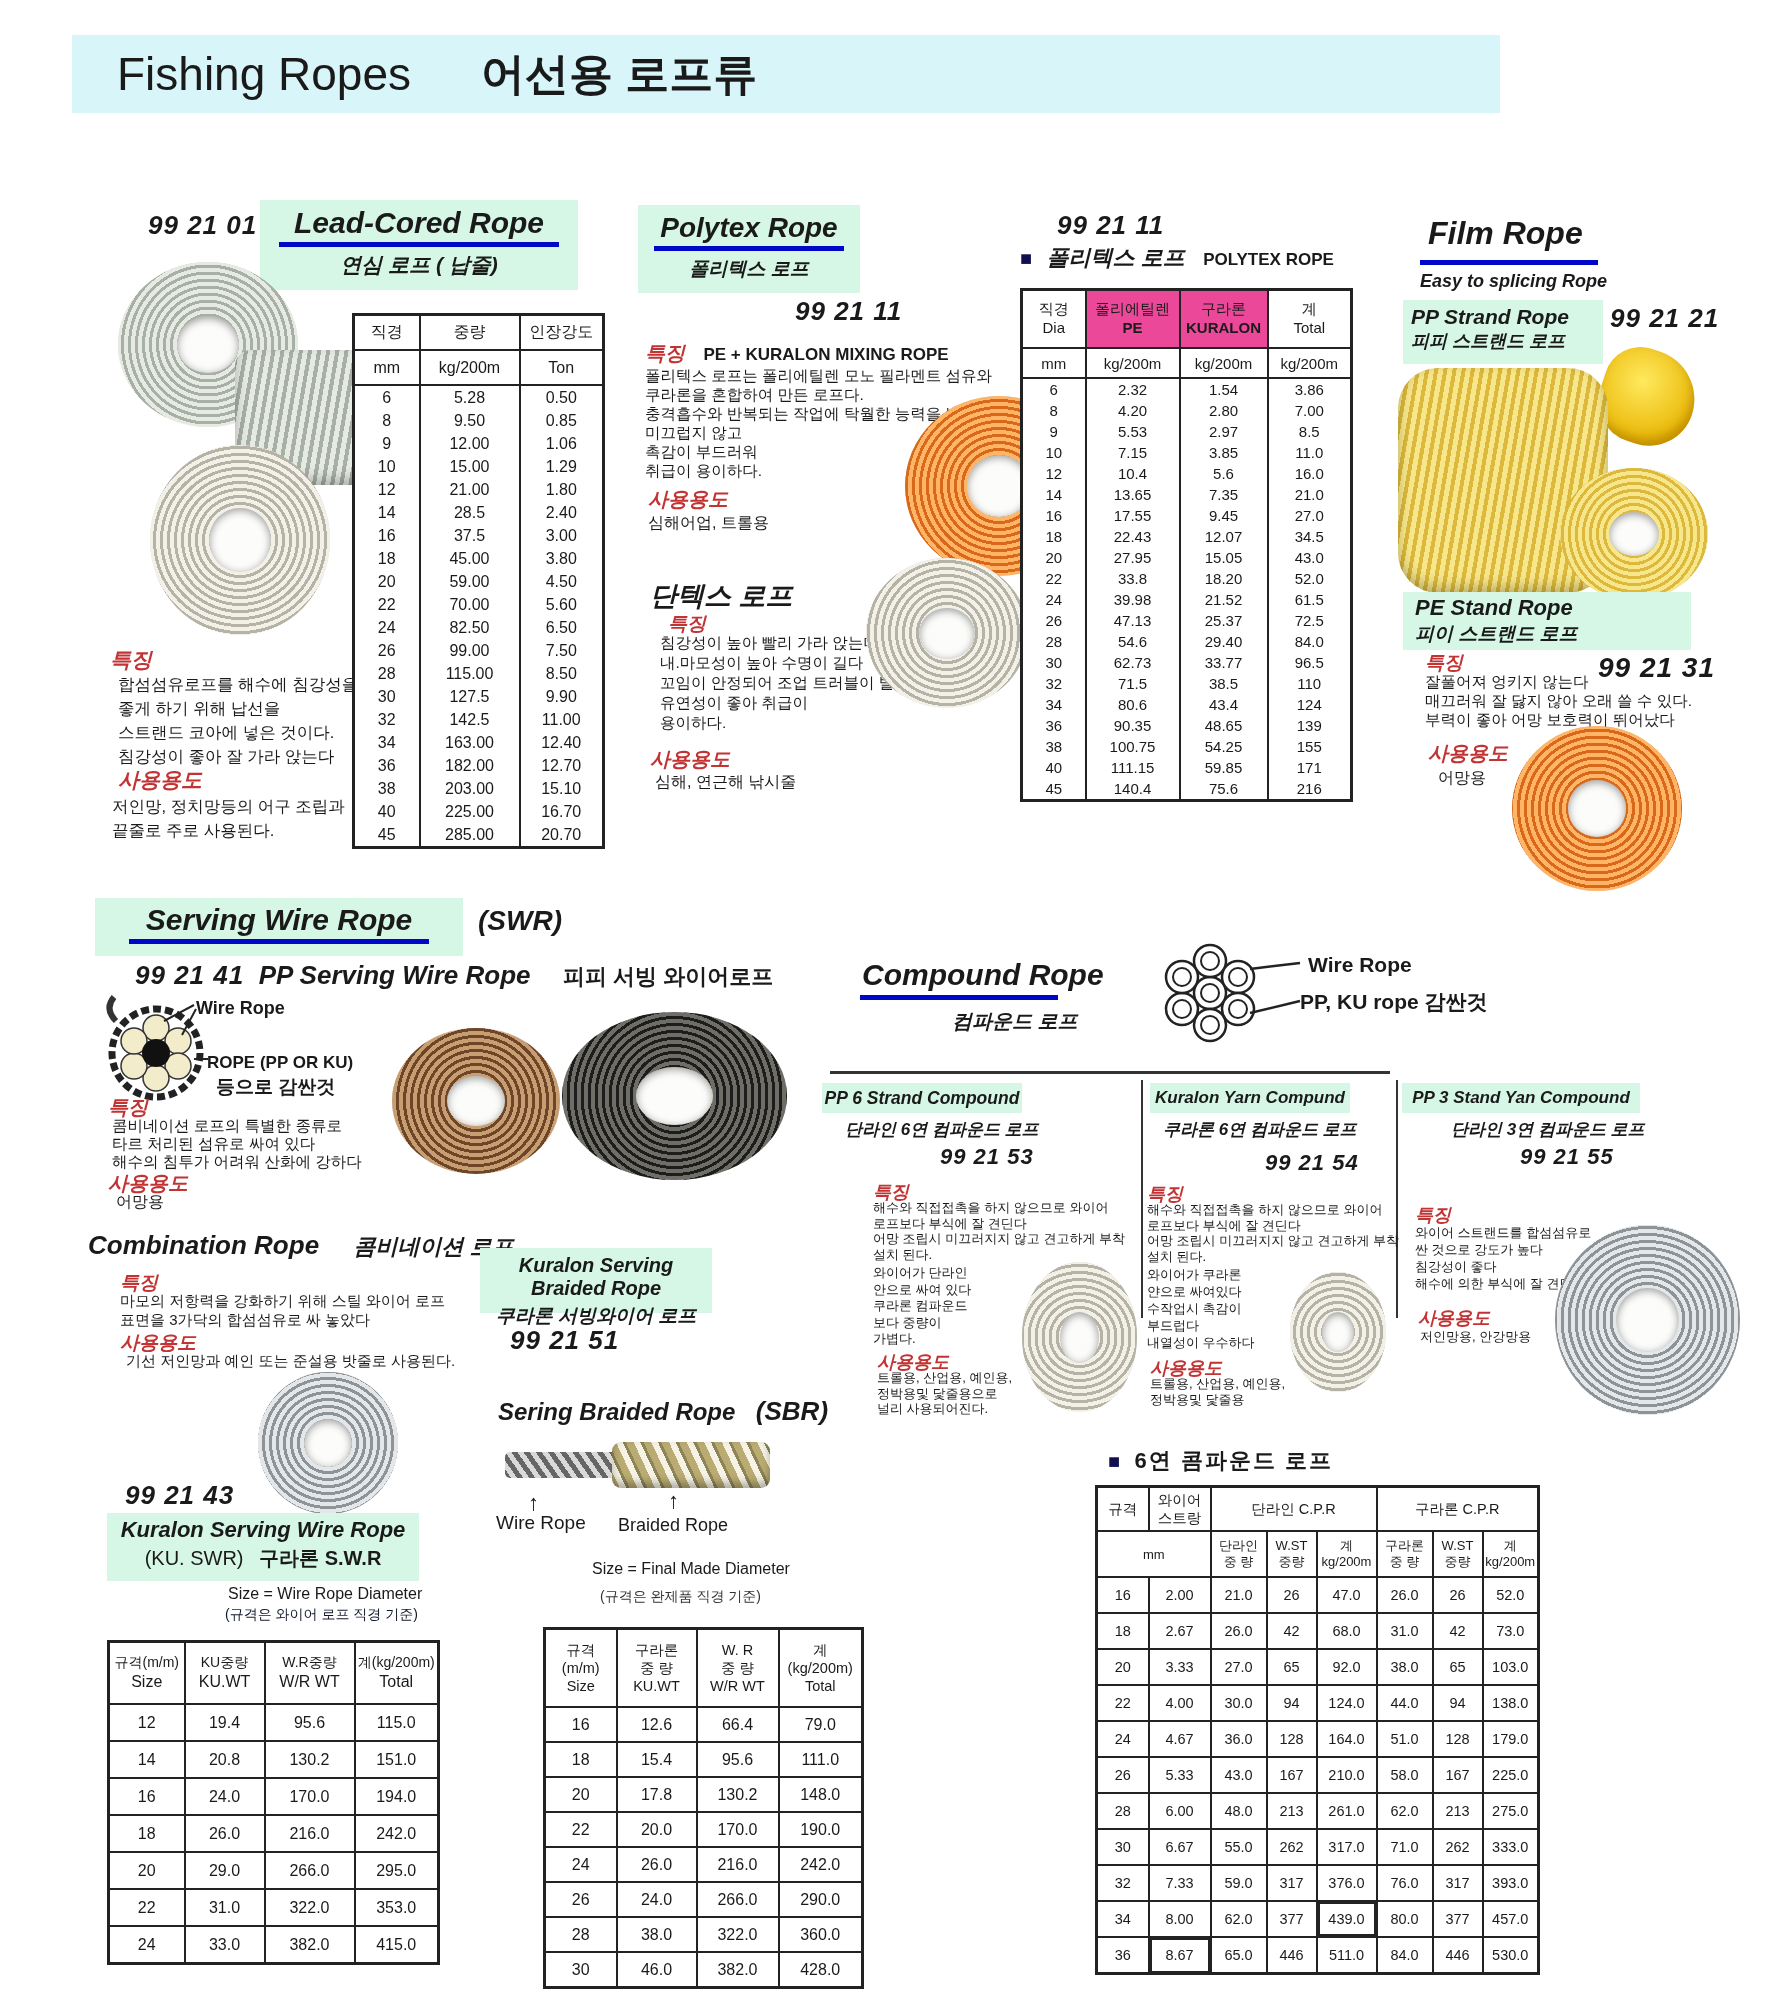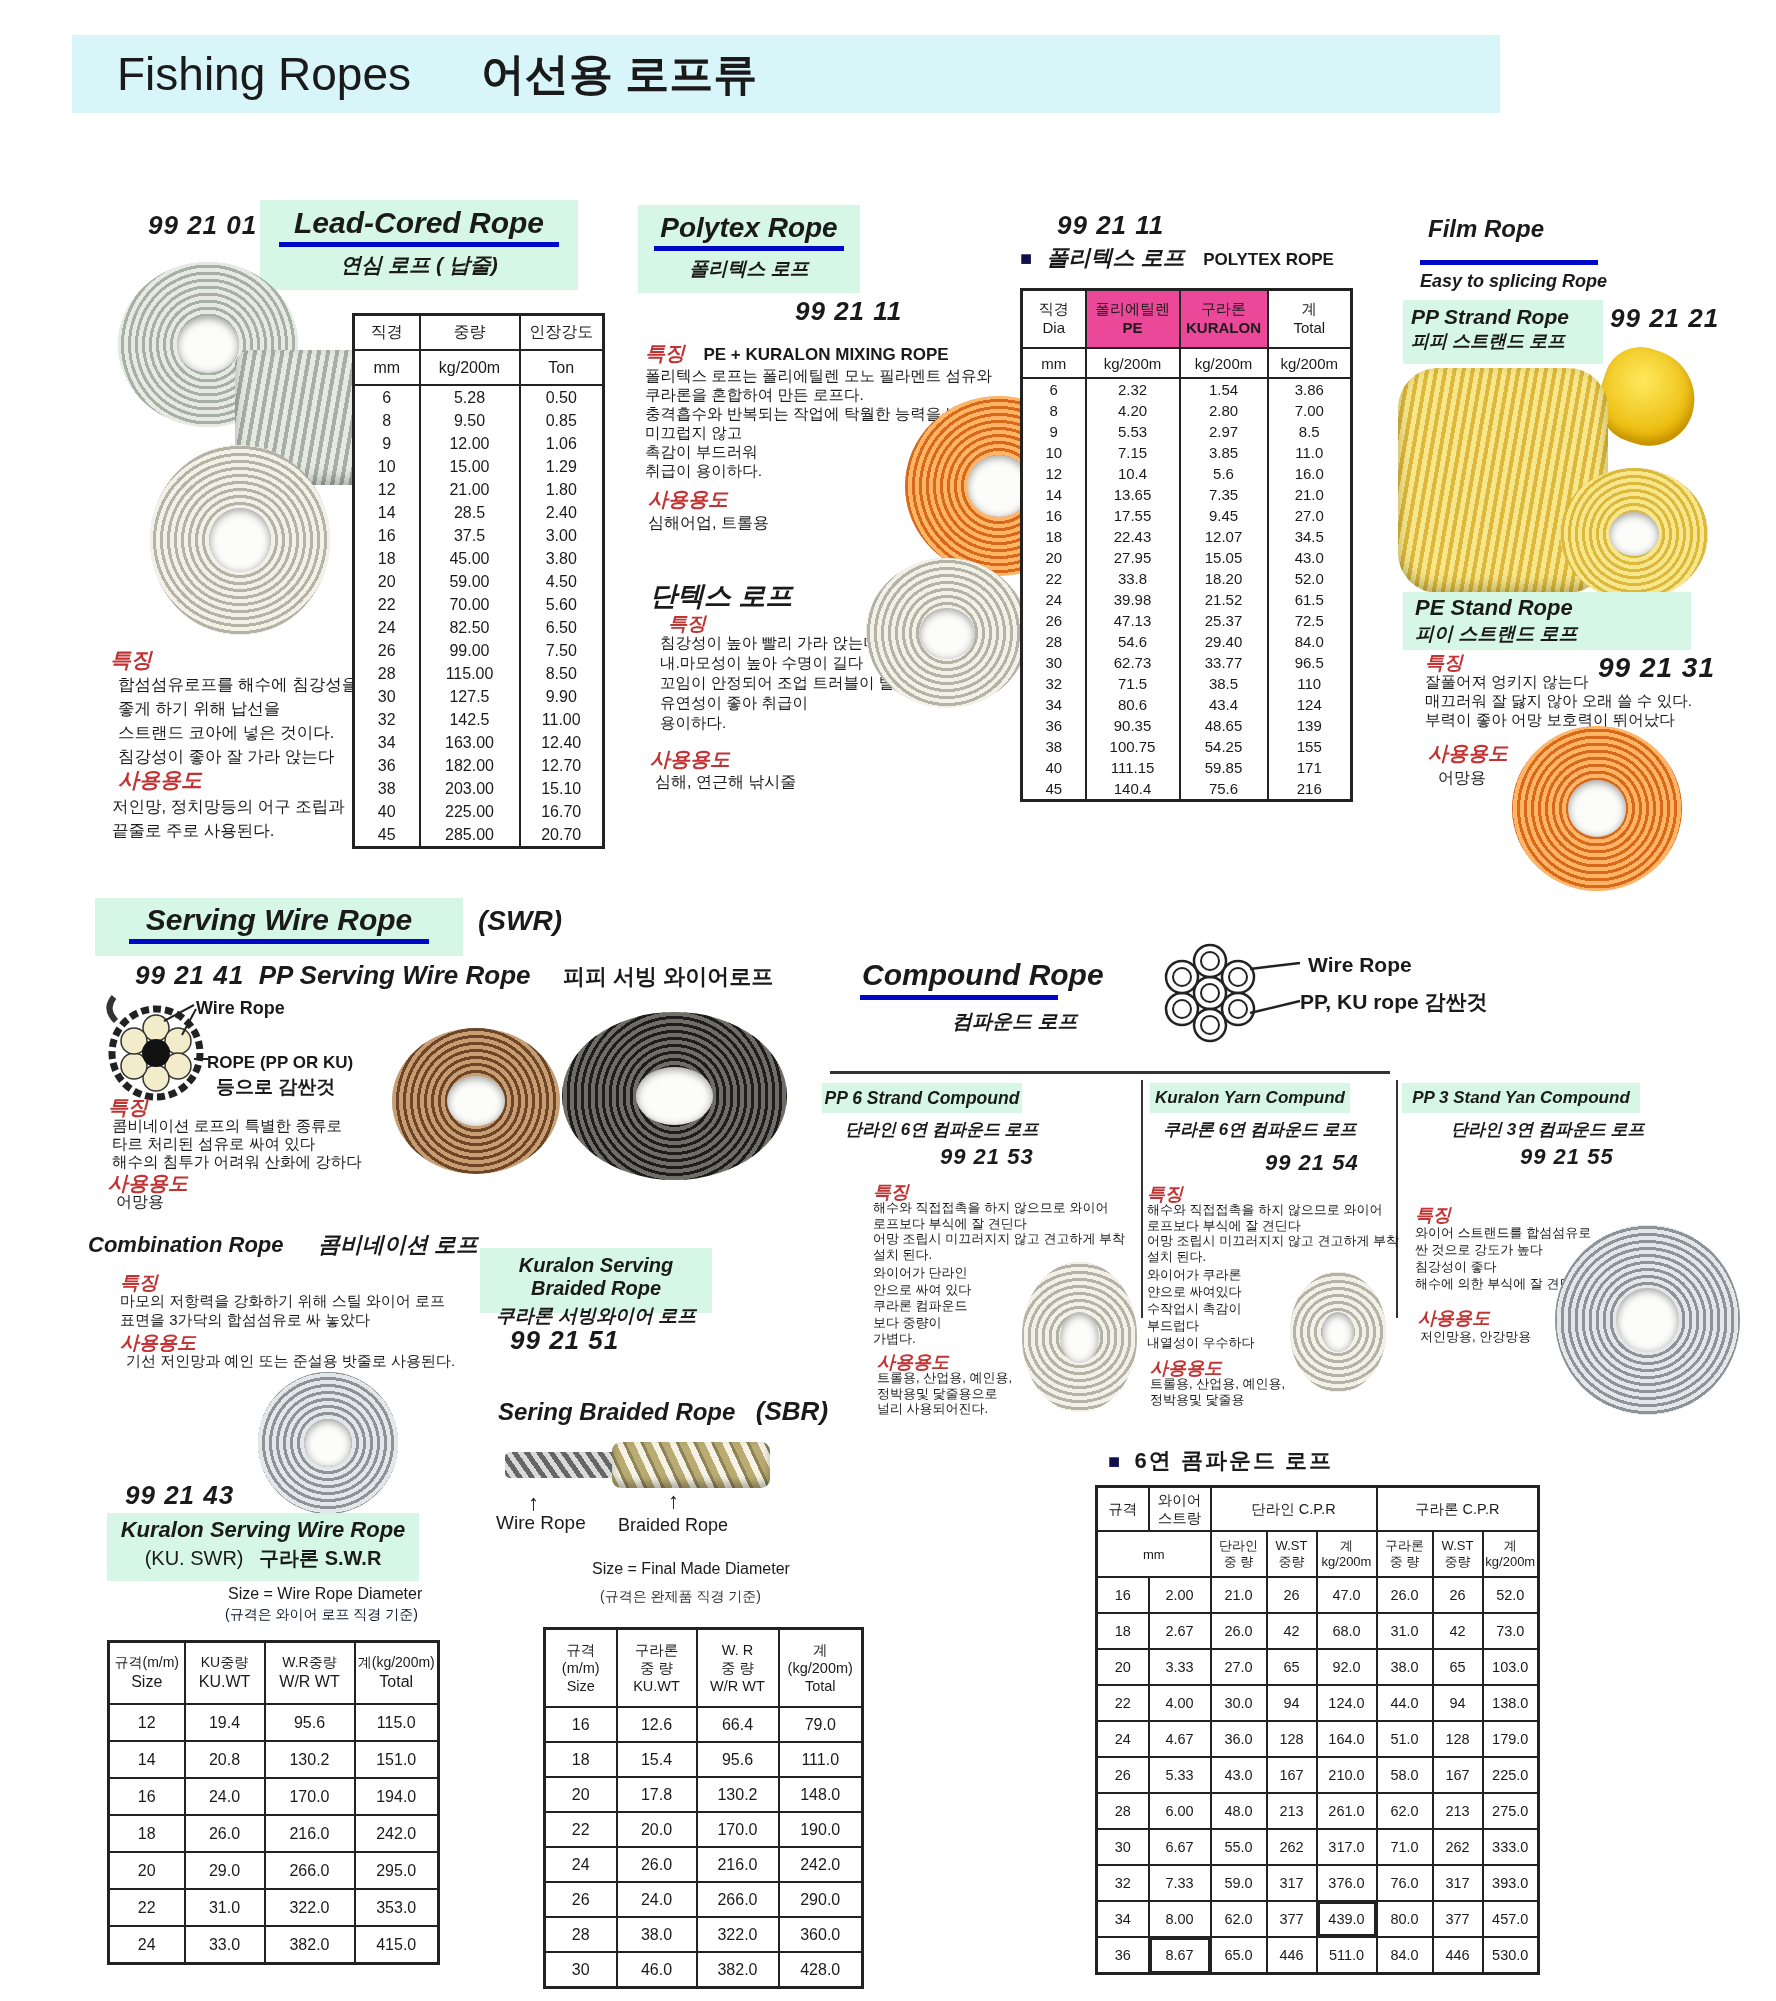--- a/index.html
+++ b/index.html
@@ -416,21 +416,21 @@
         </tr>
         <tr>
           <td>45</td>
           <td>140.4</td>
           <td>75.6</td>
           <td>216</td>
         </tr>
       </tbody>
   </table>
 
-  <div class="abs ti" style="left:1428px;top:215px;font-size:24px;">Film Rope</div>
+  <div class="abs ti" style="left:1428px;top:215px;font-size:32px;">Film Rope</div>
   <div class="bluebar abs" style="left:1420px;top:260px;width:178px;"></div>
   <div class="abs ti" style="left:1420px;top:271px;font-size:18px;">Easy to splicing Rope</div>
   <div class="abs mint" style="left:1403px;top:300px;width:200px;height:64px;padding-left:8px;box-sizing:border-box;">
     <div class="ti" style="font-size:21px;padding-top:5px;">PP Strand Rope</div>
     <div style="font-style:italic;font-size:18px;font-weight:bold;">피피 스트랜드 로프</div>
   </div>
   <div class="abs code" style="left:1610px;top:303px;">99 21 21</div>
   <div class="tuft" style="left:1600px;top:350px;width:95px;height:95px;"></div>
   <div class="roll yellow" style="left:1398px;top:368px;width:210px;height:225px;border-radius:40px;"></div>
   <div class="coil yellow" style="left:1560px;top:468px;width:148px;height:132px;"></div>
@@ -582,21 +582,21 @@
       <div class="ln">침강성이 좋다</div>
       <div class="ln">해수에 의한 부식에 잘 견딘다</div>
     </div>
   <div class="abs red" style="left:1418px;top:1306px;font-size:18px;">사용용도</div>
   <div class="abs" style="left:1420px;top:1328px;font-size:13px;">
       <div class="ln">저인망용, 안강망용</div>
     </div>
   <div class="coil silver" style="left:1555px;top:1225px;width:185px;height:190px;"></div>
 
   <div class="abs" style="left:88px;top:1230px;white-space:nowrap;">
-    <span class="ti" style="font-size:22px;">Combination Rope</span>
+    <span class="ti" style="font-size:26px;">Combination Rope</span>
     <span class="ti" style="font-size:22px;margin-left:30px;">콤비네이션 로프</span>
   </div>
   <div class="abs red" style="left:120px;top:1270px;font-size:19px;">특징</div>
   <div class="abs" style="left:120px;top:1291px;font-size:15px;line-height:19px;">
       <div class="ln">마모의 저항력을 강화하기 위해 스틸 와이어 로프</div>
       <div class="ln">표면을 3가닥의 합섬섬유로 싸 놓았다</div>
     </div>
   <div class="abs red" style="left:120px;top:1330px;font-size:19px;">사용용도</div>
   <div class="abs" style="left:126px;top:1352px;font-size:15px;">
       <div class="ln">기선 저인망과 예인 또는 준설용 밧줄로 사용된다.</div>

